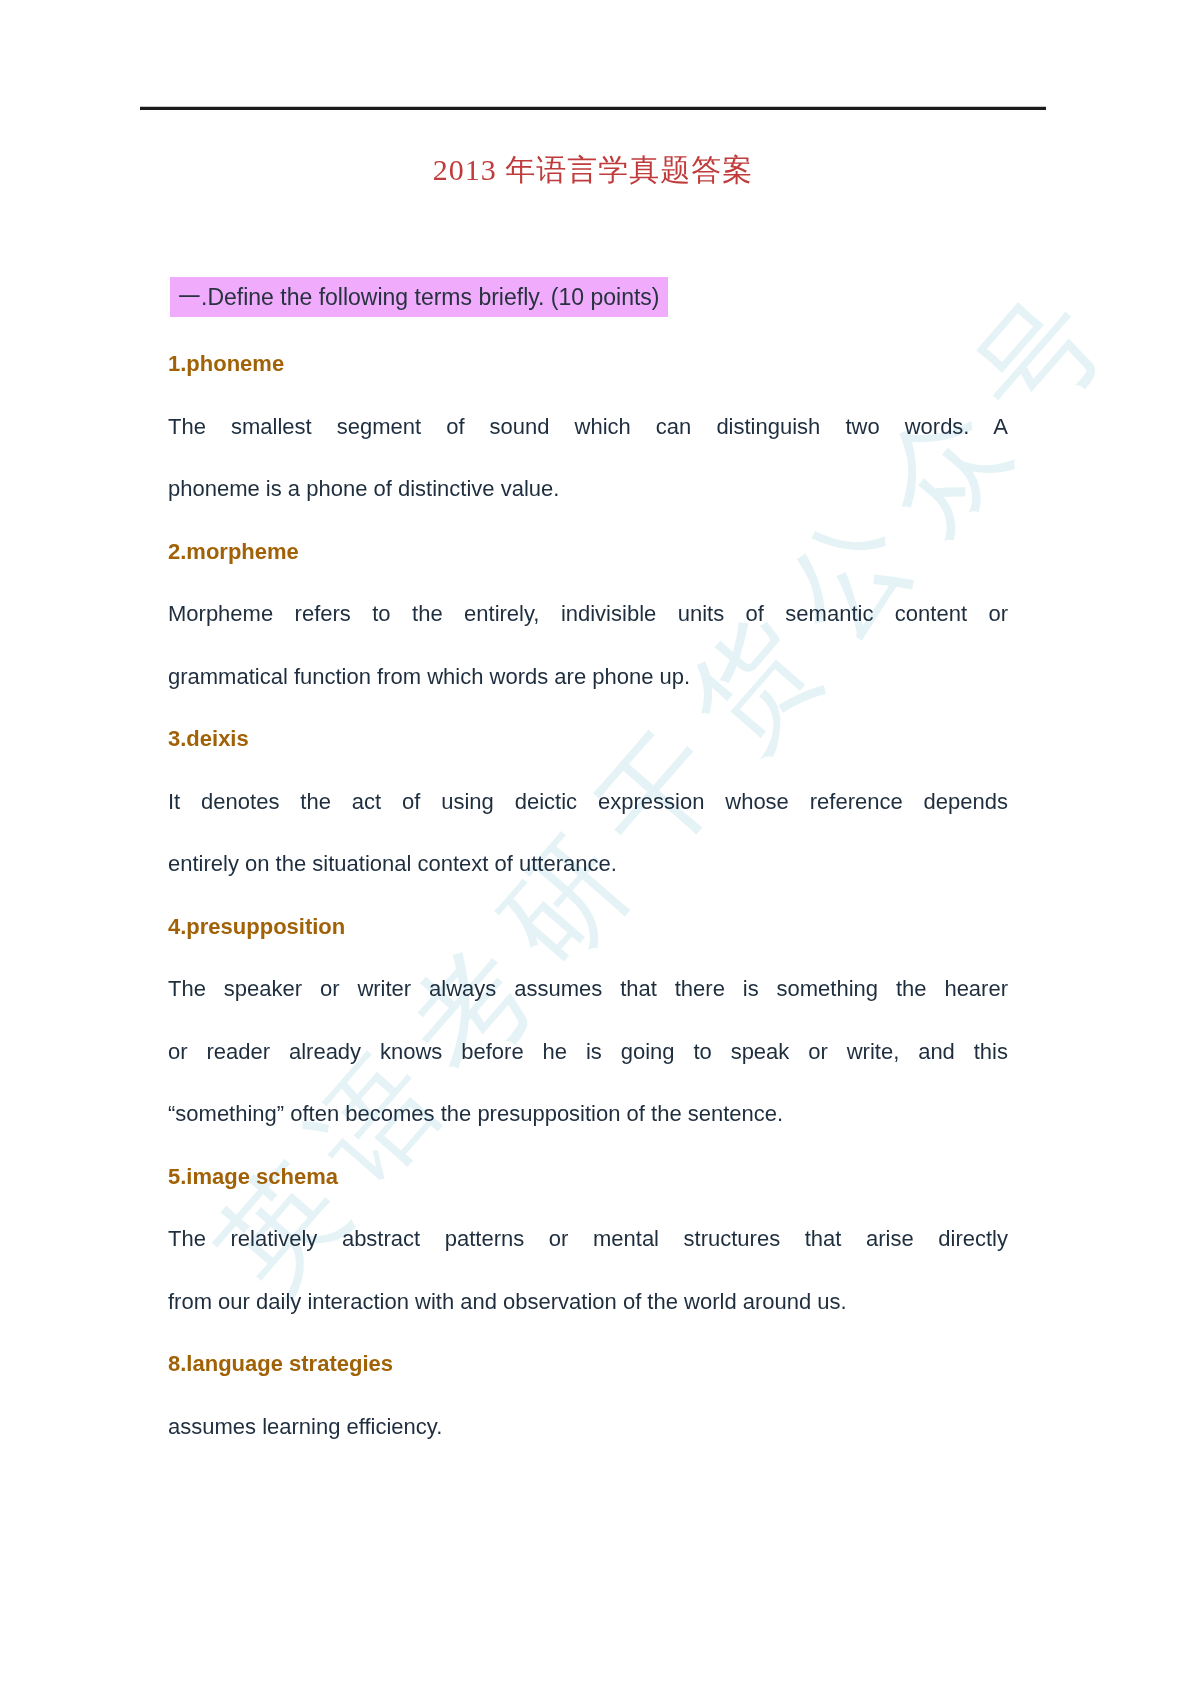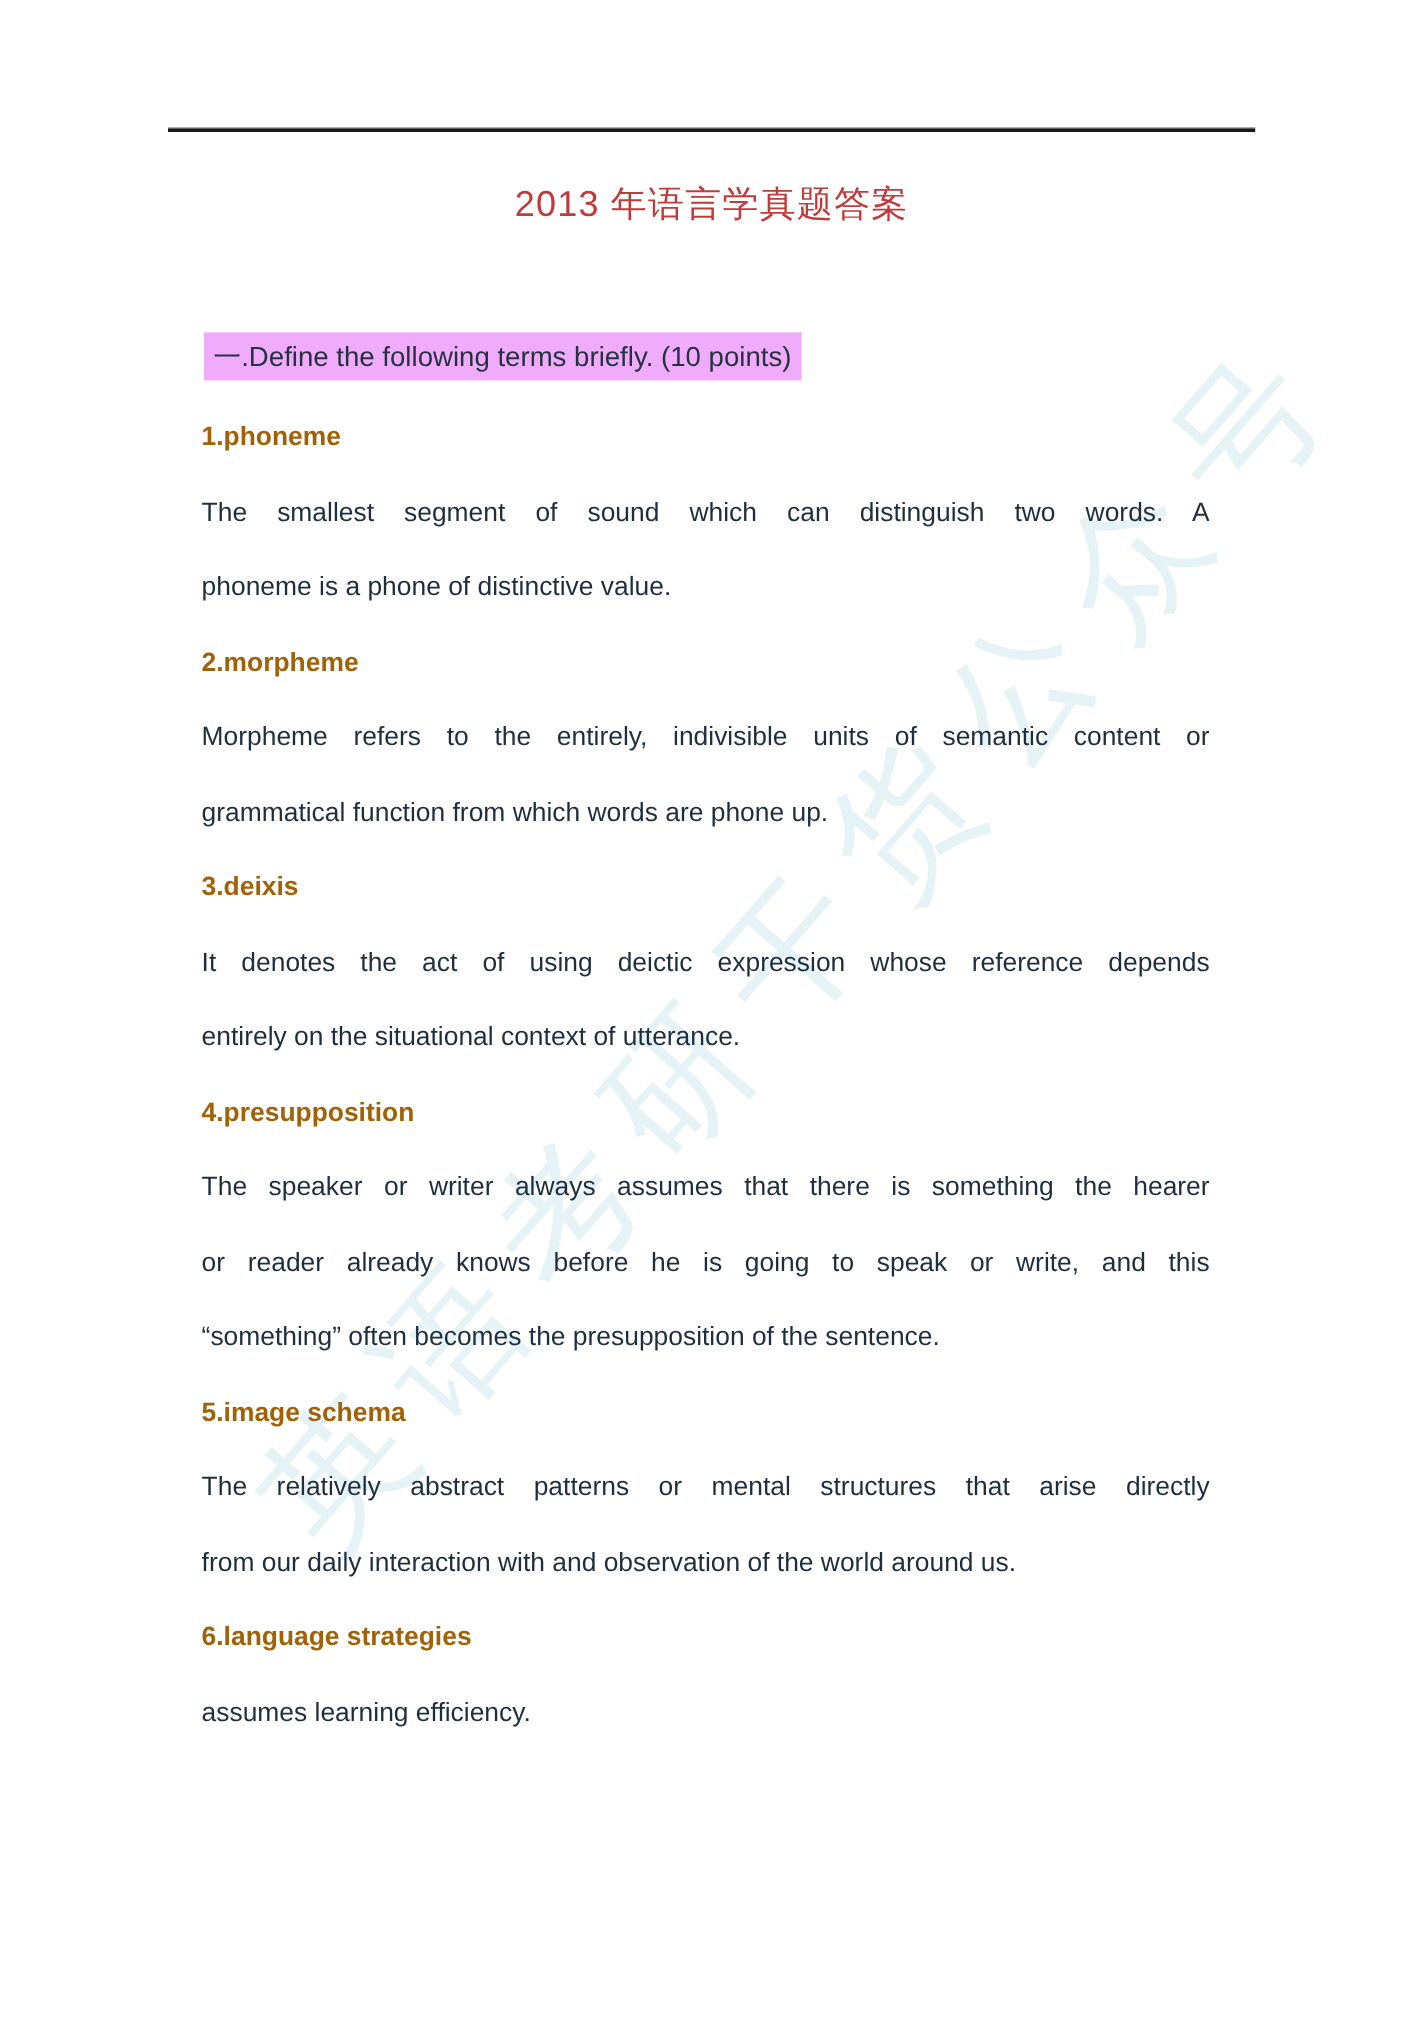--- a/index.html
+++ b/index.html
@@ -26,20 +26,21 @@
   }
   .doc-title {
     position: absolute;
     left: 140px;
     top: 150px;
     width: 906px;
     text-align: center;
     font-size: 30px;
     letter-spacing: 1px;
     color: #c03b3b;
+    font-family: Liberation Serif, serif;
   }
   .watermark {
     position: absolute;
     left: 60px;
     top: 790px;
     width: 1070px;
     text-align: center;
     transform: rotate(-49deg);
     transform-origin: center center;
     font-size: 118px;
@@ -128,19 +129,19 @@
       <div class="line last">“something” often becomes the presupposition of the sentence.</div>
     </div>
 
     <div>
       <div class="line term">5.image schema</div>
       <div class="line j">The relatively abstract patterns or mental structures that arise directly</div>
       <div class="line last">from our daily interaction with and observation of the world around us.</div>
     </div>
 
     <div>
-      <div class="line term">6.language strategies</div>
+      <div class="line term">8.language strategies</div>
       <div class="line last">assumes learning efficiency.</div>
     </div>
 
   </div>
 
 </div>
 
 </body></html>

